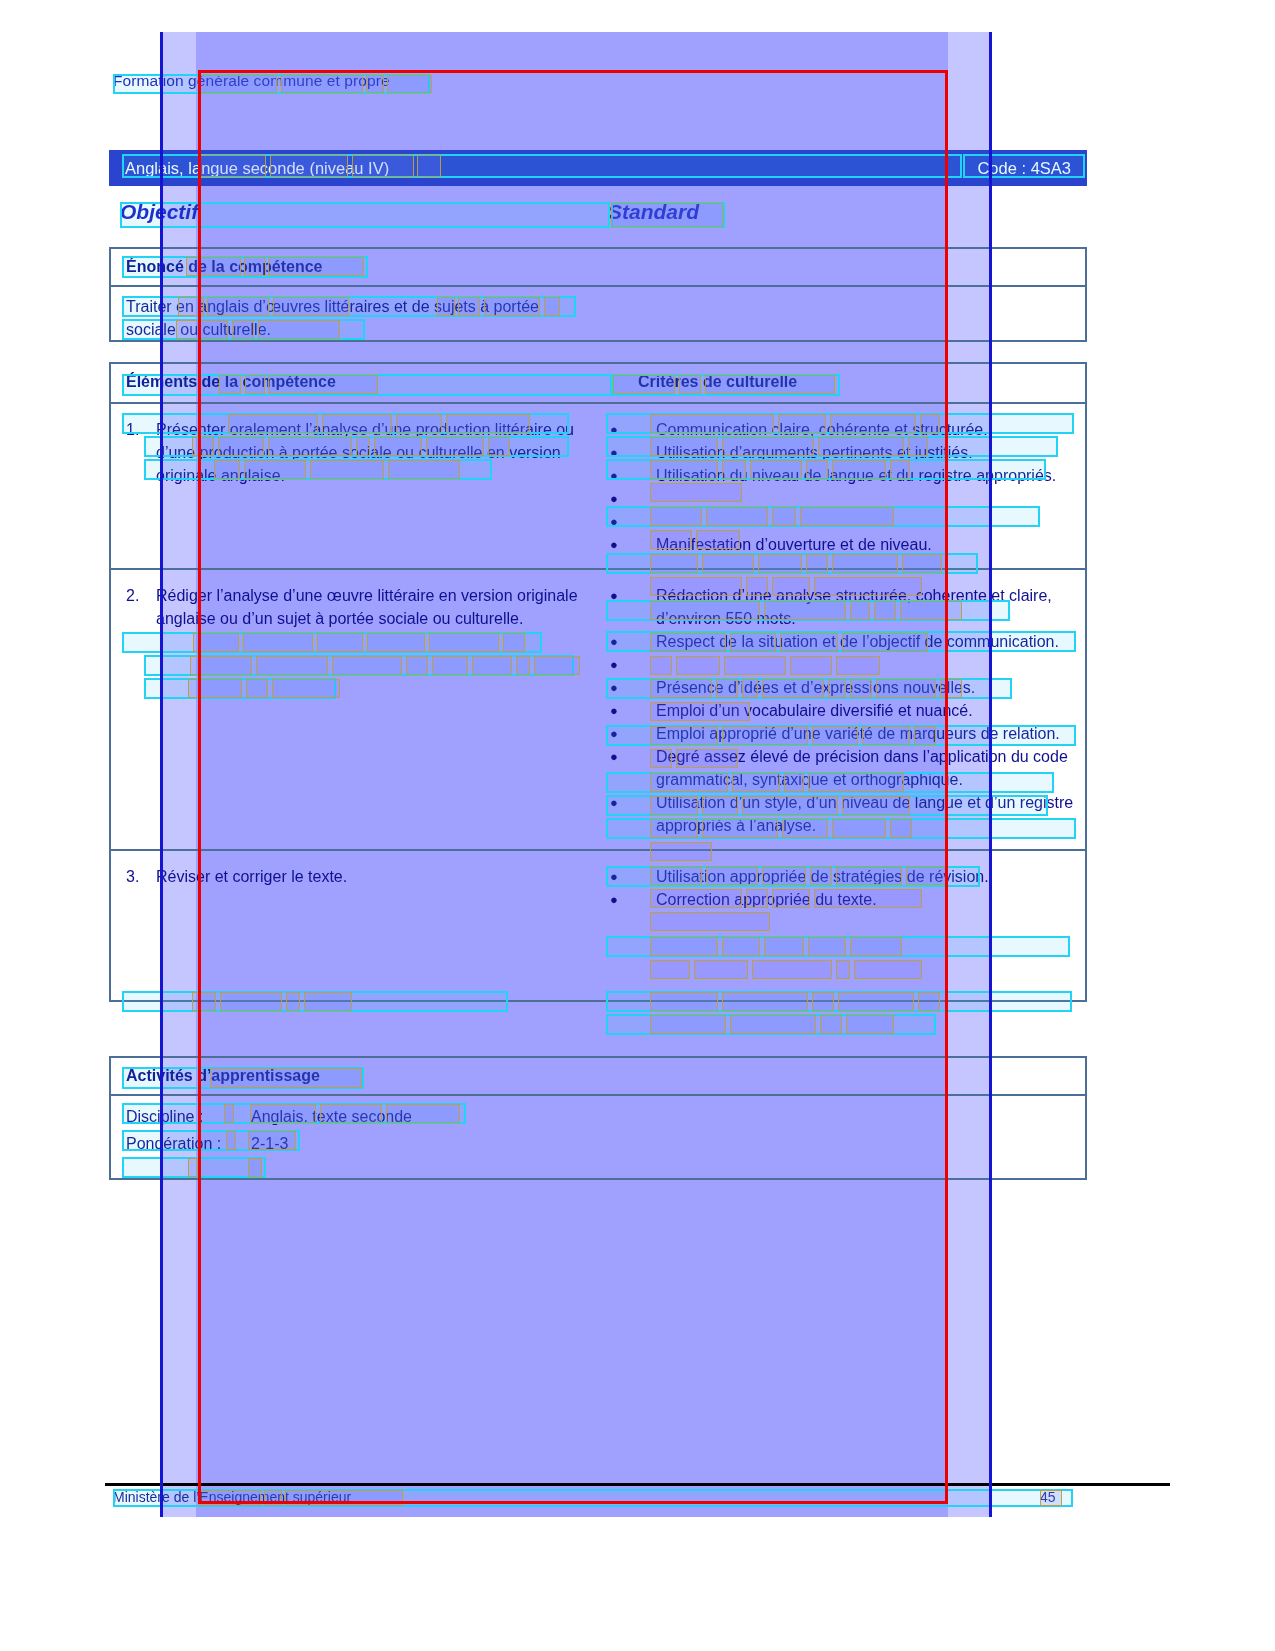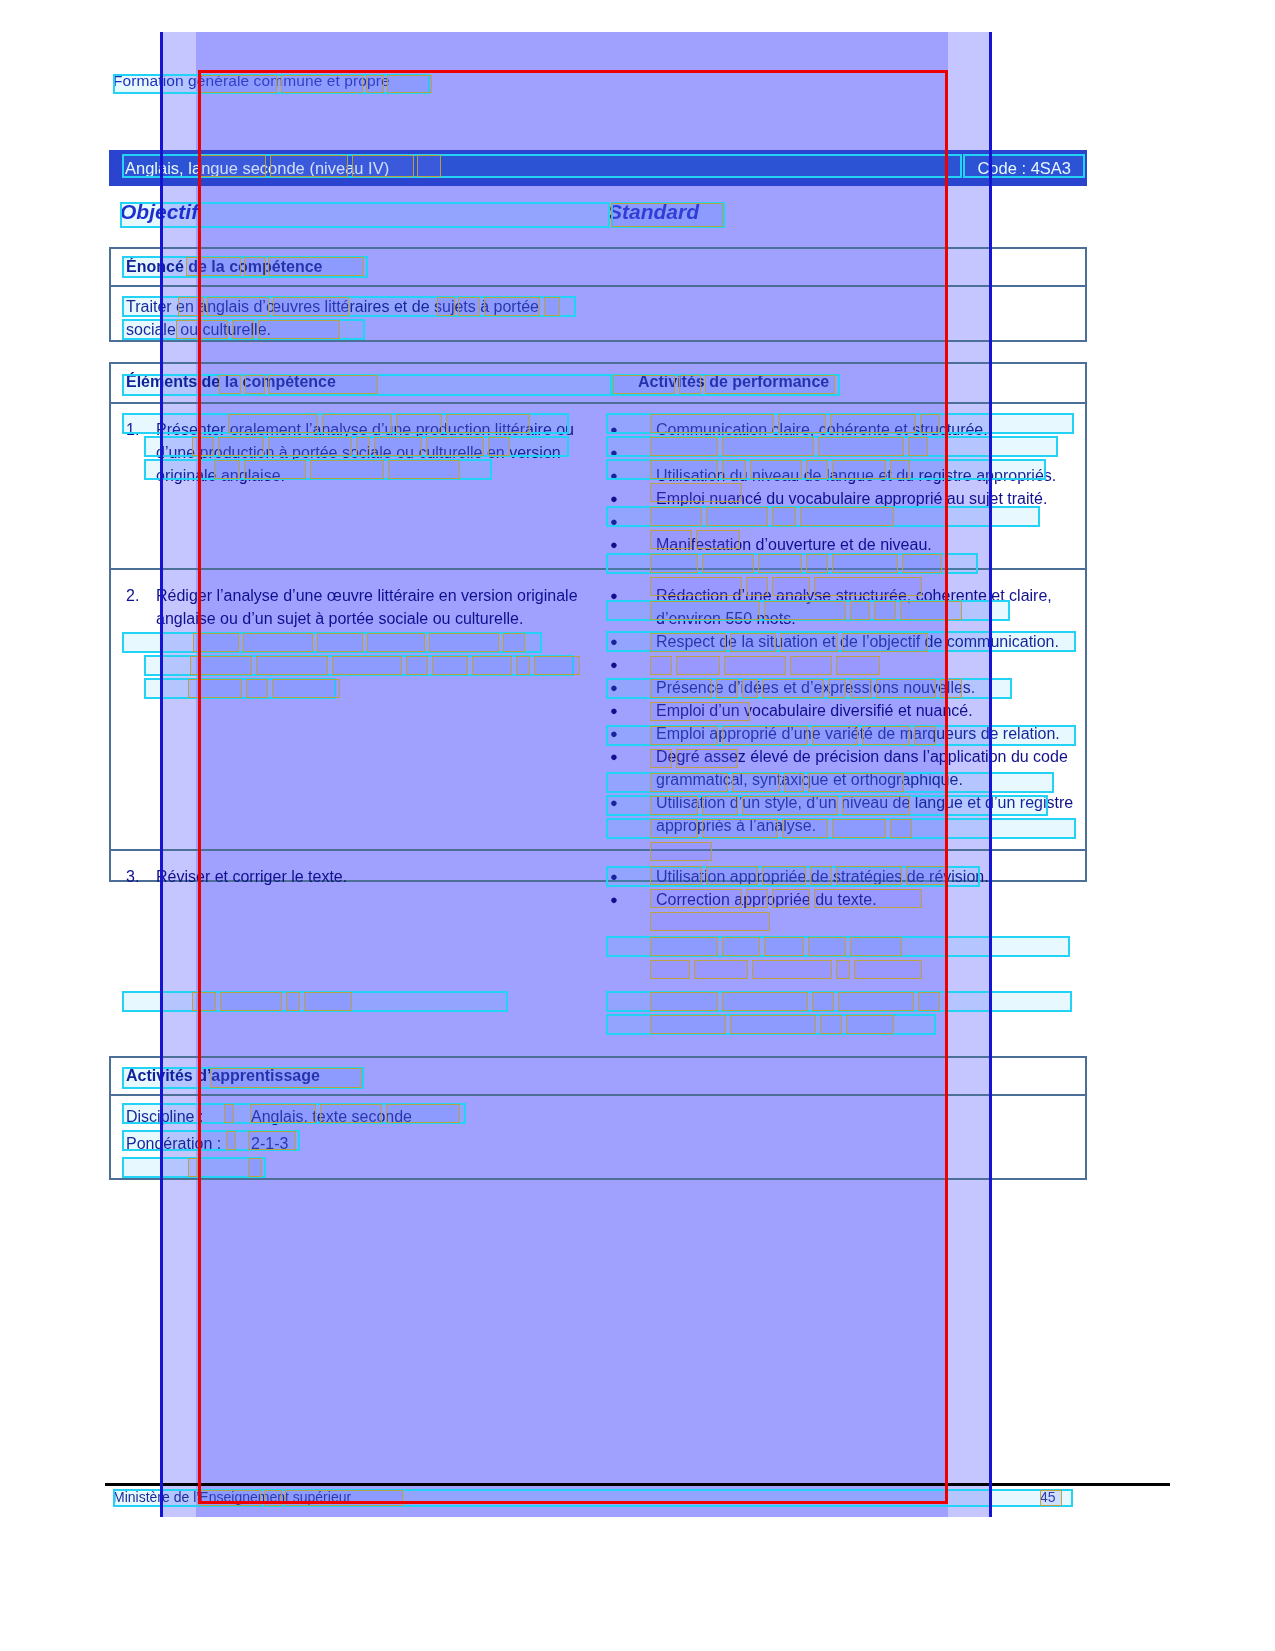--- a/index.html
+++ b/index.html
@@ -33,21 +33,21 @@
 
   .tbl{position:absolute;border:2px solid #4b6f96;box-sizing:border-box;}
   .tbl .hdr-cell{font-size:16px;font-weight:bold;color:#0b0b8c;padding:9px 0 9px 15px;}
 
   
   #t1{left:109px;top:247px;width:978px;height:95px;}
   #t1 .row1{height:38px;border-bottom:2px solid #4b6f96;box-sizing:border-box;}
   #t1 .row2{padding:8px 0 0 15px;font-size:16px;color:#10108f;line-height:23px;}
 
   
-  #t2{left:109px;top:362px;width:978px;height:520px;}
+  #t2{left:109px;top:362px;width:978px;height:640px;}
   #t2 .hdrrow{display:flex;height:40px;border-bottom:2px solid #4b6f96;box-sizing:border-box;}
   #t2 .hdrrow .c1{width:497px;}
   #t2 .hdrrow .c2{flex:1;}
   .elrow{display:flex;border-bottom:2px solid #4b6f96;box-sizing:border-box;}
   .elrow:last-child{border-bottom:none;}
   .elrow .left{width:497px;box-sizing:border-box;padding:14px 12px 12px 15px;}
   .elrow .right{flex:1;box-sizing:border-box;padding:14px 10px 12px 0px;}
   .el-item{display:flex;font-size:16px;color:#10108f;line-height:23px;}
   .el-num{width:30px;flex:none;}
   .el-txt{flex:1;}
@@ -99,45 +99,45 @@
         <div class="hdr-cell">Énoncé de la compétence</div>
       </div>
       <div class="row2">
         <div style="width:460px;">Traiter en anglais d’œuvres littéraires et de sujets à portée sociale ou culturelle.</div>
       </div>
     </div>
 
     <div class="tbl" id="t2">
       <div class="hdrrow">
         <div class="c1 hdr-cell">Éléments de la compétence</div>
-        <div class="c2 hdr-cell">Activités de performance</div>
+        <div class="c2 hdr-cell">Critères de culturelle</div>
       </div>
 
       <div class="elrow">
         <div class="left">
           <div class="el-item">
             <span class="el-num">1.</span>
             <span class="el-txt">Présenter oralement l’analyse d’une production littéraire ou d’une production à portée sociale ou culturelle en version originale anglaise.</span>
           </div>
         </div>
         <div class="right">
           <div class="crit">
               <span class="bullet">●</span>
               <span class="ctxt">Communication claire, cohérente et structurée.</span>
             </div>
           <div class="crit">
               <span class="bullet">●</span>
+              <span class="ctxt">Utilisation d’arguments pertinents et justifiés.</span>
             </div>
           <div class="crit">
               <span class="bullet">●</span>
               <span class="ctxt">Utilisation du niveau de langue et du registre appropriés.</span>
             </div>
           <div class="crit">
               <span class="bullet">●</span>
-              <span class="ctxt">Emploi nuancé du vocabulaire approprié au sujet traité.</span>
             </div>
           <div class="crit">
               <span class="bullet">●</span>
             </div>
           <div class="crit">
               <span class="bullet">●</span>
               <span class="ctxt">Manifestation d’ouverture et de niveau.</span>
             </div>
         </div>
       </div>

